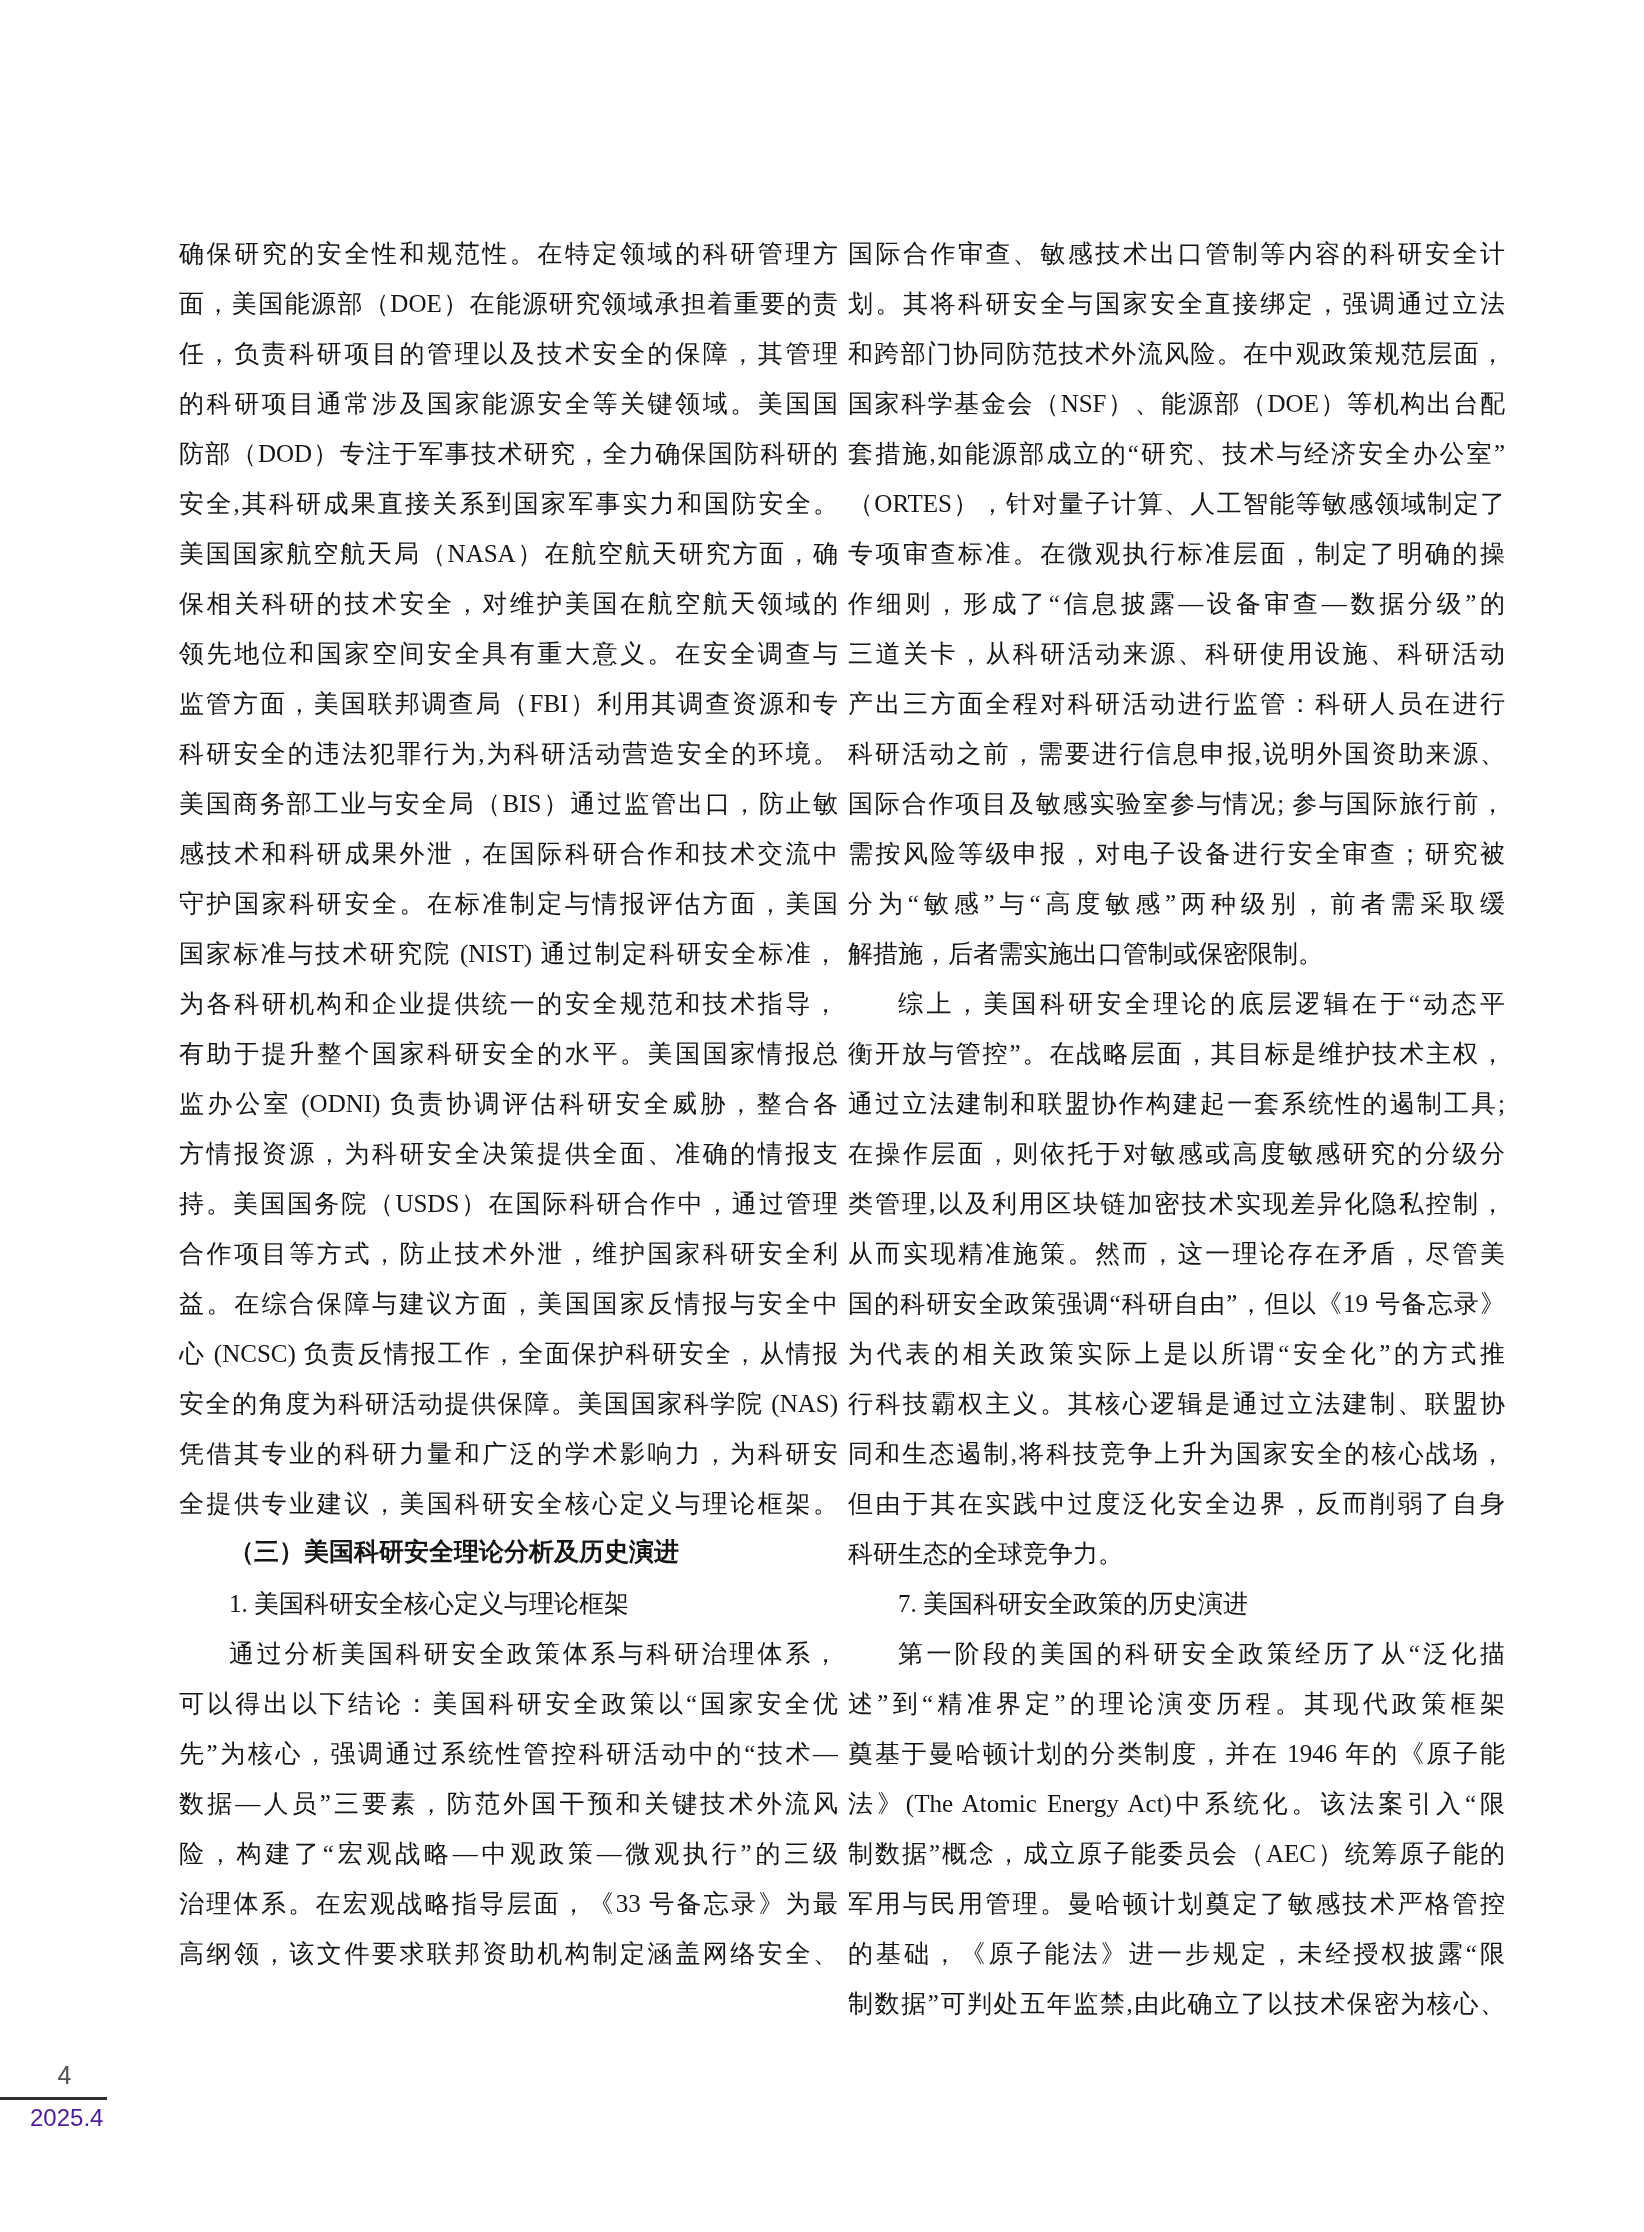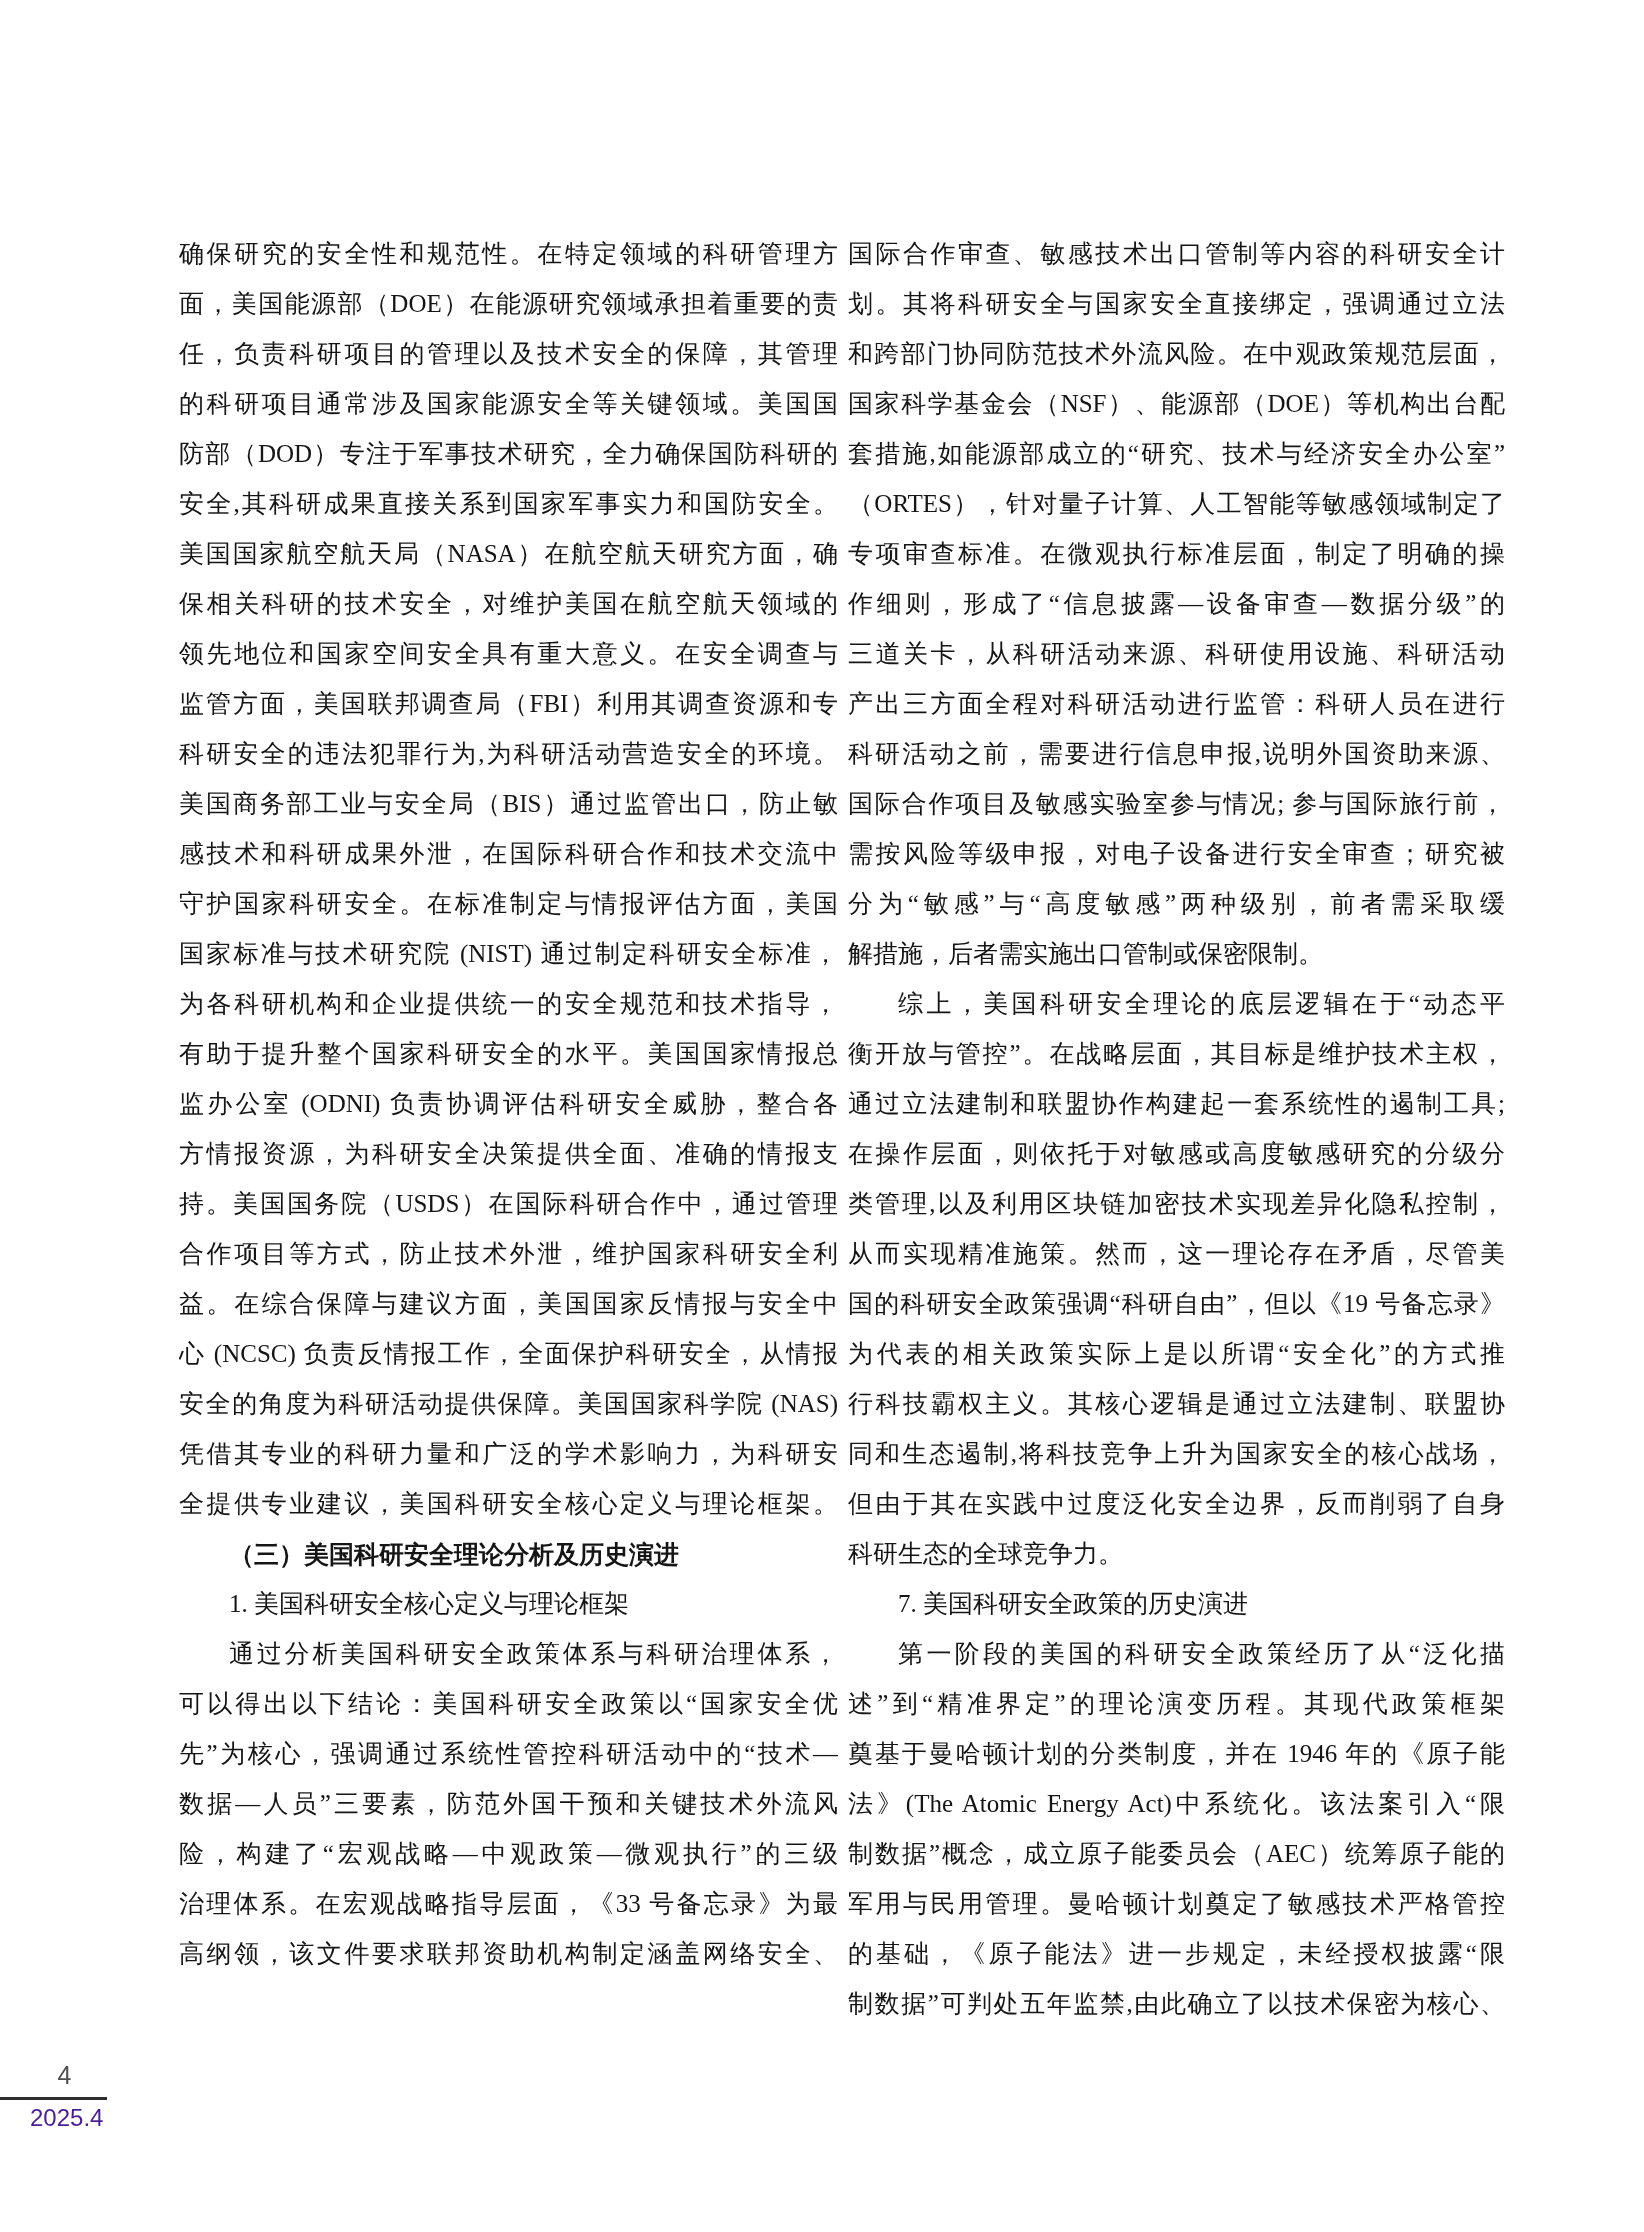--- a/index.html
+++ b/index.html
@@ -34,21 +34,21 @@
   }
   
   .line.p { text-indent: 2em; }
   
   .line.e { text-align-last: left; }
   
   .line.h {
     text-indent: 2em;
     text-align-last: left;
     font-weight: bold;
-    font-family: Liberation Sans, sans-serif;
+    font-family: Liberation Mono, monospace;
   }
   
   .line.l { text-indent: 2em; text-align-last: left; }
 
   .footer-pagenum {
     position: absolute;
     left: 0;
     top: 2060px;
     width: 129px;
     text-align: center;

